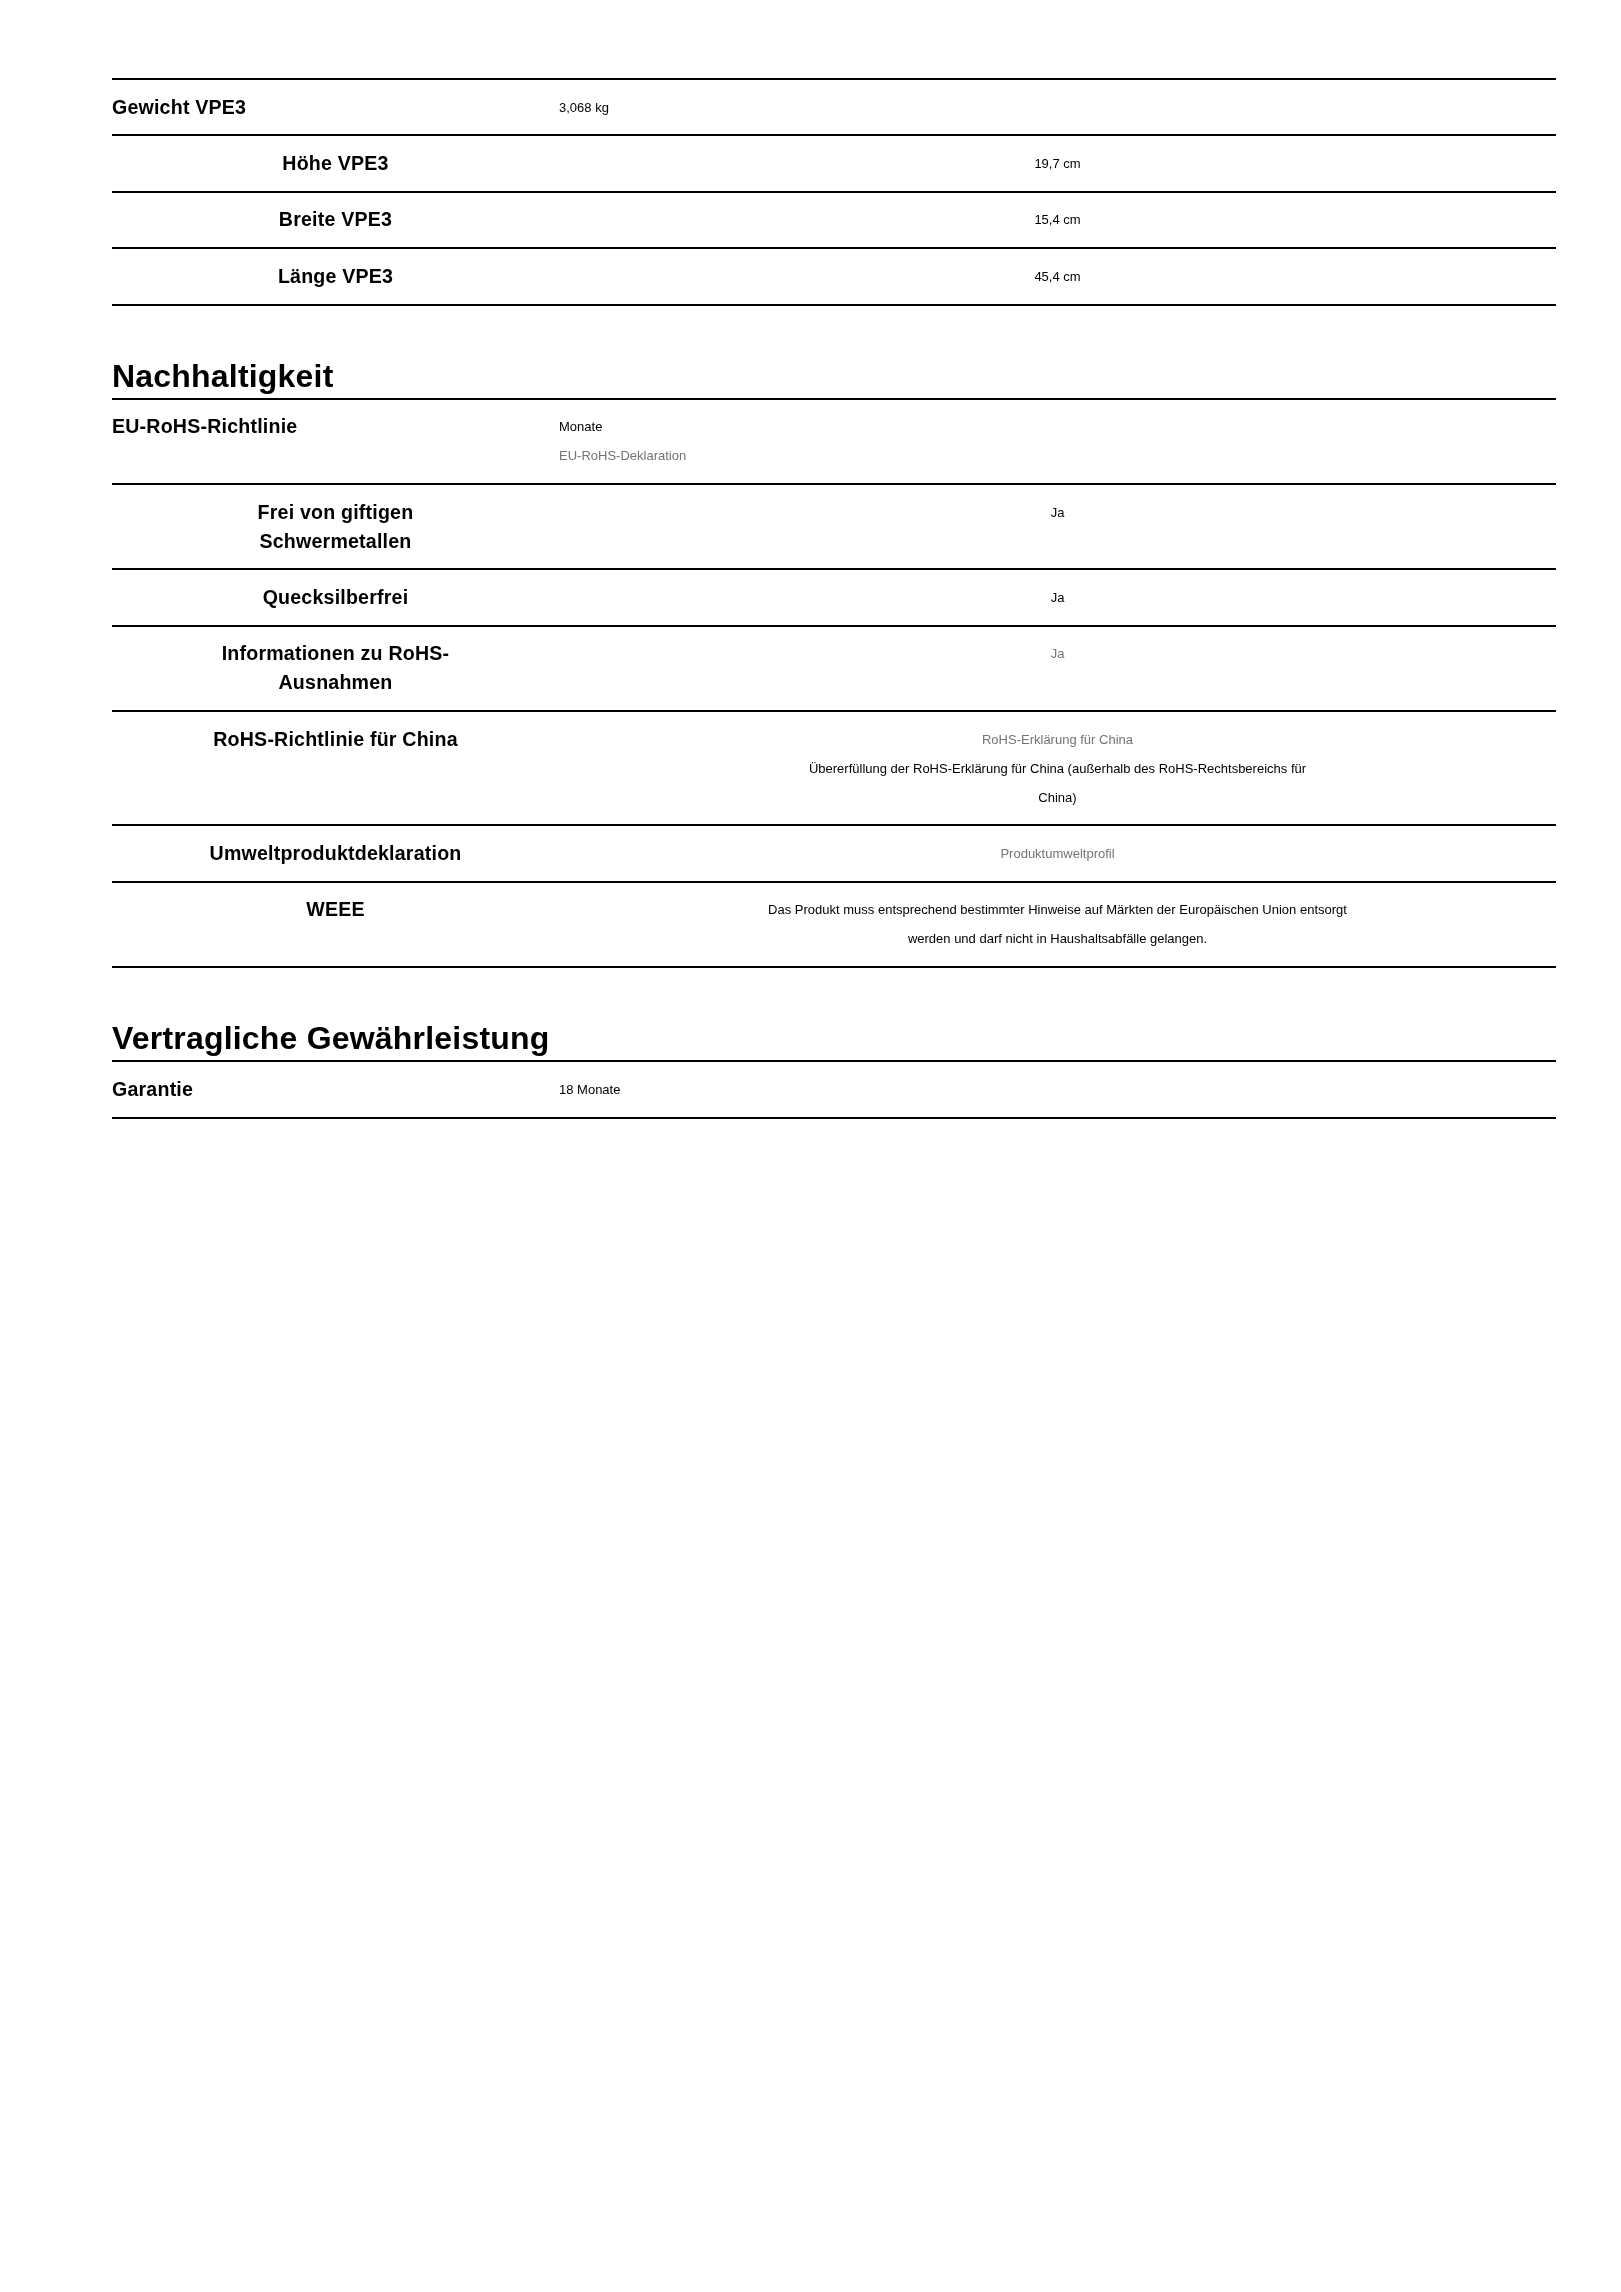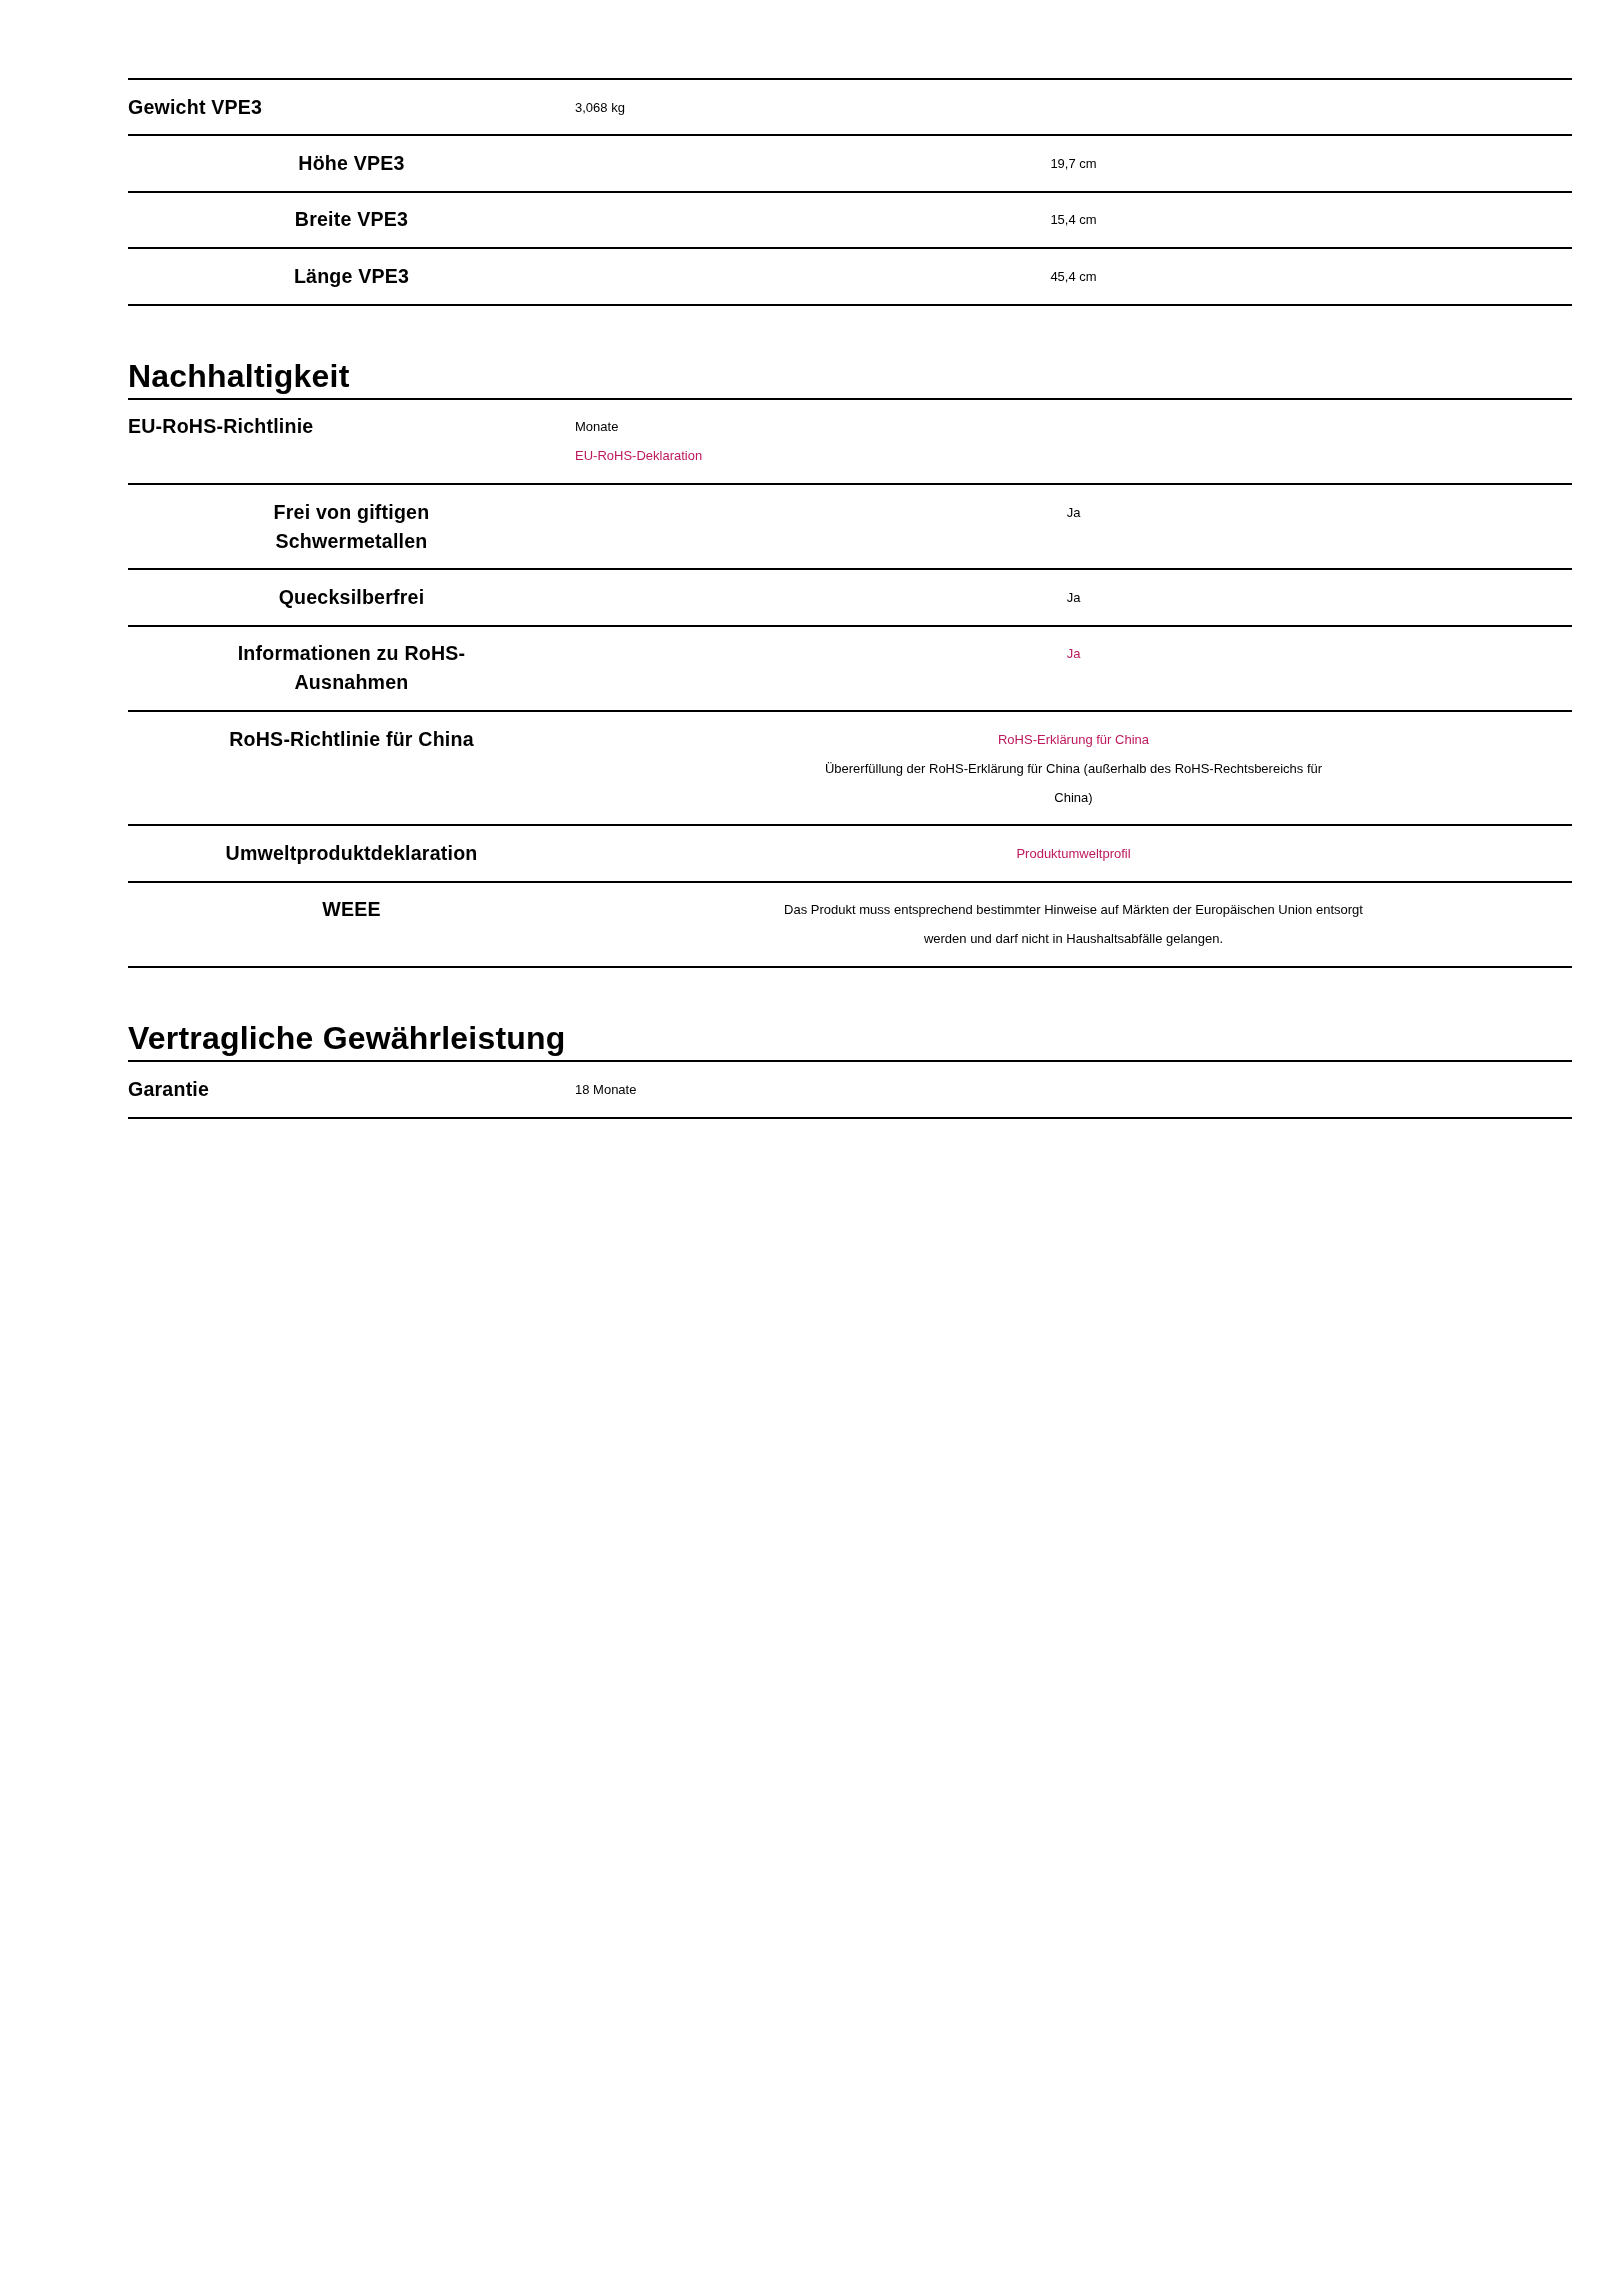--- a/index.html
+++ b/index.html
@@ -11,21 +11,21 @@
   }
   .page {
     position: relative;
     width: 1621px;
     height: 2293px;
     background: #ffffff;
     overflow: hidden;
   }
   .content {
     position: absolute;
-    left: 128px;
+    left: 112px;
     top: 0;
     width: 1444px;
   }
   
   .spec-table {
     border-bottom: 2.9px solid #000;
   }
   .spec-table.with-top {
     border-top: 2.9px solid #000;
   }
@@ -52,21 +52,21 @@
   }
   .row .value {
     flex: 1;
     font-size: 13px;
     line-height: 29px;
   }
   .val-line {
     white-space: pre-line;
   }
   .val-line.link {
-    color: #be185d;
+    color: #737373;
     cursor: pointer;
     text-decoration: none;
   }
   
   .section-heading {
     margin: 51px 0 0 0;
     padding: 0 0 2px 0;
     font-size: 32px;
     font-weight: bold;
     line-height: 39px;

